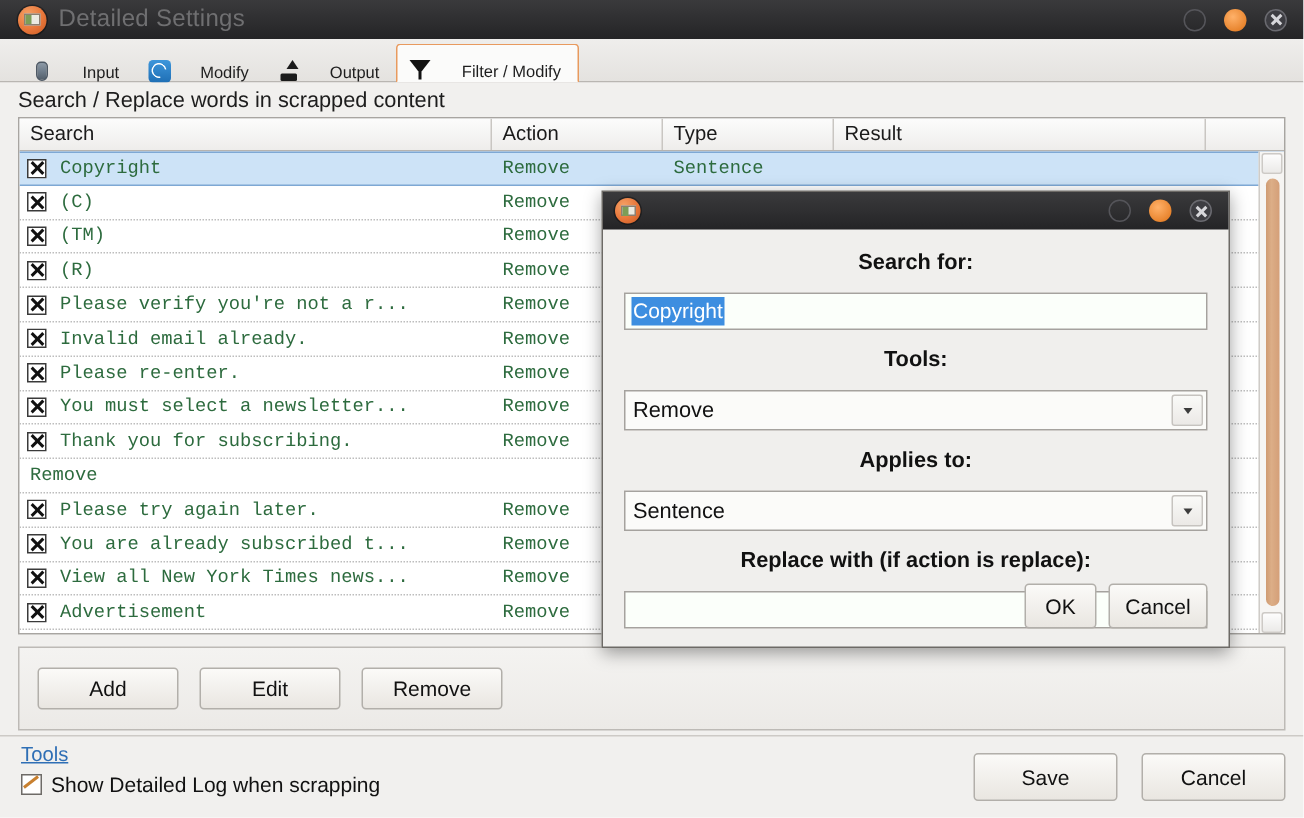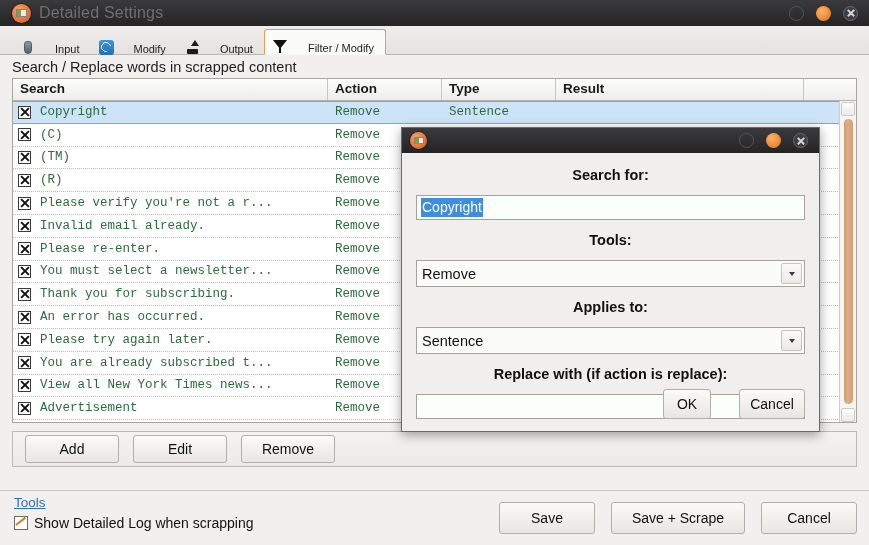--- a/index.html
+++ b/index.html
@@ -151,21 +151,20 @@
     position: absolute; left: 12px; top: 23px;
     width: 845px; height: 345px;
     background: #ffffff;
     border: 1px solid #a8a5a1;
     overflow: hidden;
   }
   .thead {
     display: flex; height: 22px;
     background: linear-gradient(to bottom, #fcfcfc 0%, #eeedeb 100%);
     border-bottom: 1px solid #b6b3af;
-    font-weight: bold;
   }
   .th {
     font-size: 13.5px; color: #1a1a1a;
     padding: 2px 0 0 7px;
     border-right: 1px solid #c9c6c2;
     overflow: hidden; white-space: nowrap;
   }
   .th:last-child { border-right: none; }
   .c-search { width: 315px; flex: 0 0 315px; }
   .c-action { width: 114px; flex: 0 0 114px; }
@@ -220,21 +219,21 @@
   .tscroll-btn.down { bottom: 1px; }
   .tscroll-thumb {
     position: absolute; left: 4px; top: 18px;
     width: 9px; height: 285px; border-radius: 5px;
     background: linear-gradient(to right, #cf9b72, #dcae87 40%, #d49f78);
   }
 
   
   .rowbtns {
     position: absolute; left: 12px; top: 376px;
-    width: 845px; height: 36px;
+    width: 845px; height: 56px;
     background: linear-gradient(to bottom, #f4f3f1, #eceaE7);
     border: 1px solid #bdbab6;
     display: flex; align-items: center; gap: 14px;
     padding-left: 12px;
   }
   .btn {
     background: linear-gradient(to bottom, #fbfaf8 0%, #e9e6e1 100%);
     border: 1px solid #b2afaa;
     border-radius: 3px;
     font-size: 14px; color: #111;
@@ -335,21 +334,21 @@
     display: flex; align-items: center; justify-content: center;
   }
   .combo-arrow::before {
     content: ""; width: 0; height: 0;
     border-left: 3.5px solid transparent;
     border-right: 3.5px solid transparent;
     border-top: 4px solid #3c3c3c;
   }
   .dlg-footer {
     position: absolute; right: 14px; bottom: 12px;
-    display: flex; gap: 28px;
+    display: flex; gap: 8px;
   }
   .btn-dlg { width: 48px; height: 30px; }
   .btn-dlg-w { width: 66px; height: 30px; }
 </style>
 </head>
 <body>
 
 <div class="app">
 
   <div class="titlebar">
@@ -487,24 +486,20 @@
             <div class="cell c-search">
               <span class="cb"></span>
               <span>Thank you for subscribing.</span>
             </div>
             <div class="cell c-action">Remove</div>
             <div class="cell c-type"></div>
             <div class="cell c-result"></div>
             <div class="cell c-pad"></div>
           </div>
           <div class="trow">
-            <div class="cell c-search">
-              <span class="cb"></span>
-              <span>An error has occurred.</span>
-            </div>
             <div class="cell c-action">Remove</div>
             <div class="cell c-type"></div>
             <div class="cell c-result"></div>
             <div class="cell c-pad"></div>
           </div>
           <div class="trow">
             <div class="cell c-search">
               <span class="cb"></span>
               <span>Please try again later.</span>
             </div>
@@ -563,21 +558,20 @@
   </div>
 
   <div class="footer">
     <div class="tools-link">Tools</div>
     <div class="showlog">
       <span class="cb-check"></span>
       <span>Show Detailed Log when scrapping</span>
     </div>
     <div class="footer-btns">
       <div class="btn btn-lg">Save</div>
-      <div class="btn btn-xl">Save + Scrape</div>
       <div class="btn btn-lg">Cancel</div>
     </div>
   </div>
 
   <div class="dialog">
     <div class="dlg-title">
       <div class="app-icon">
           <i></i>
         </div>
       <div class="wincontrols">

